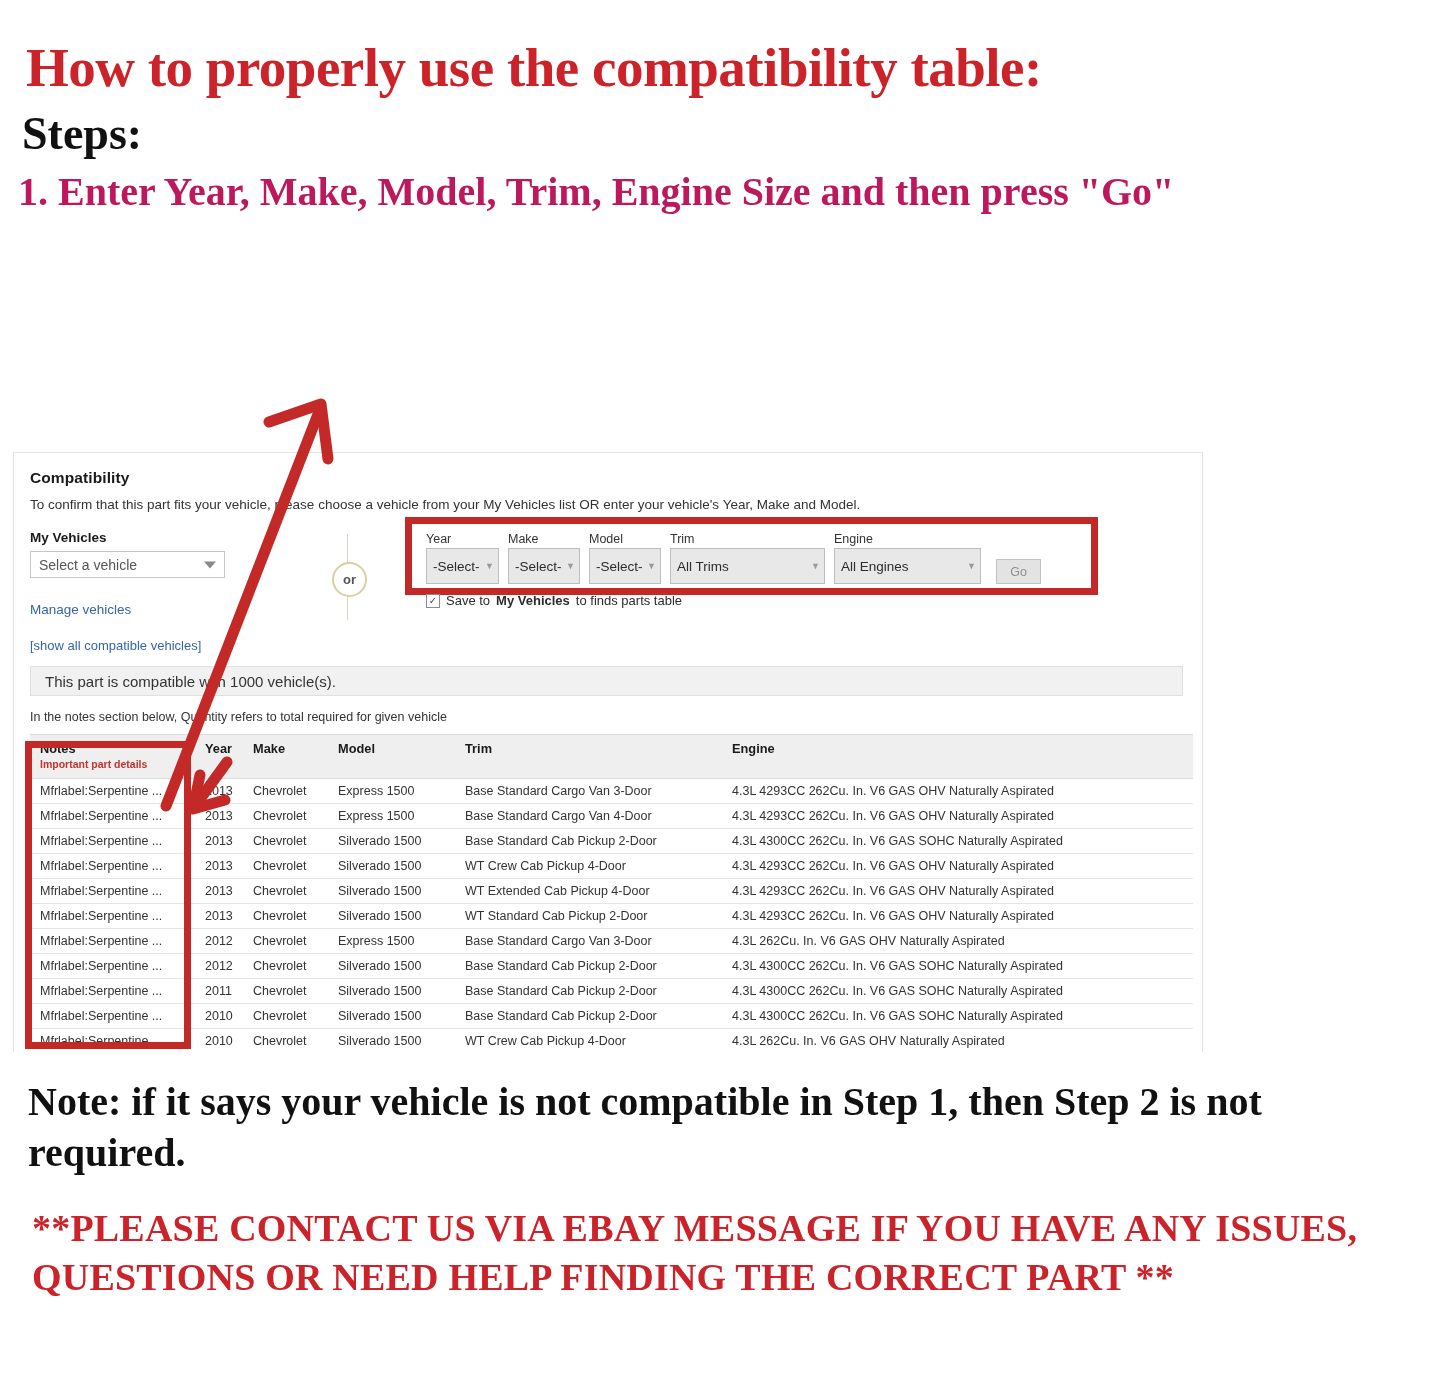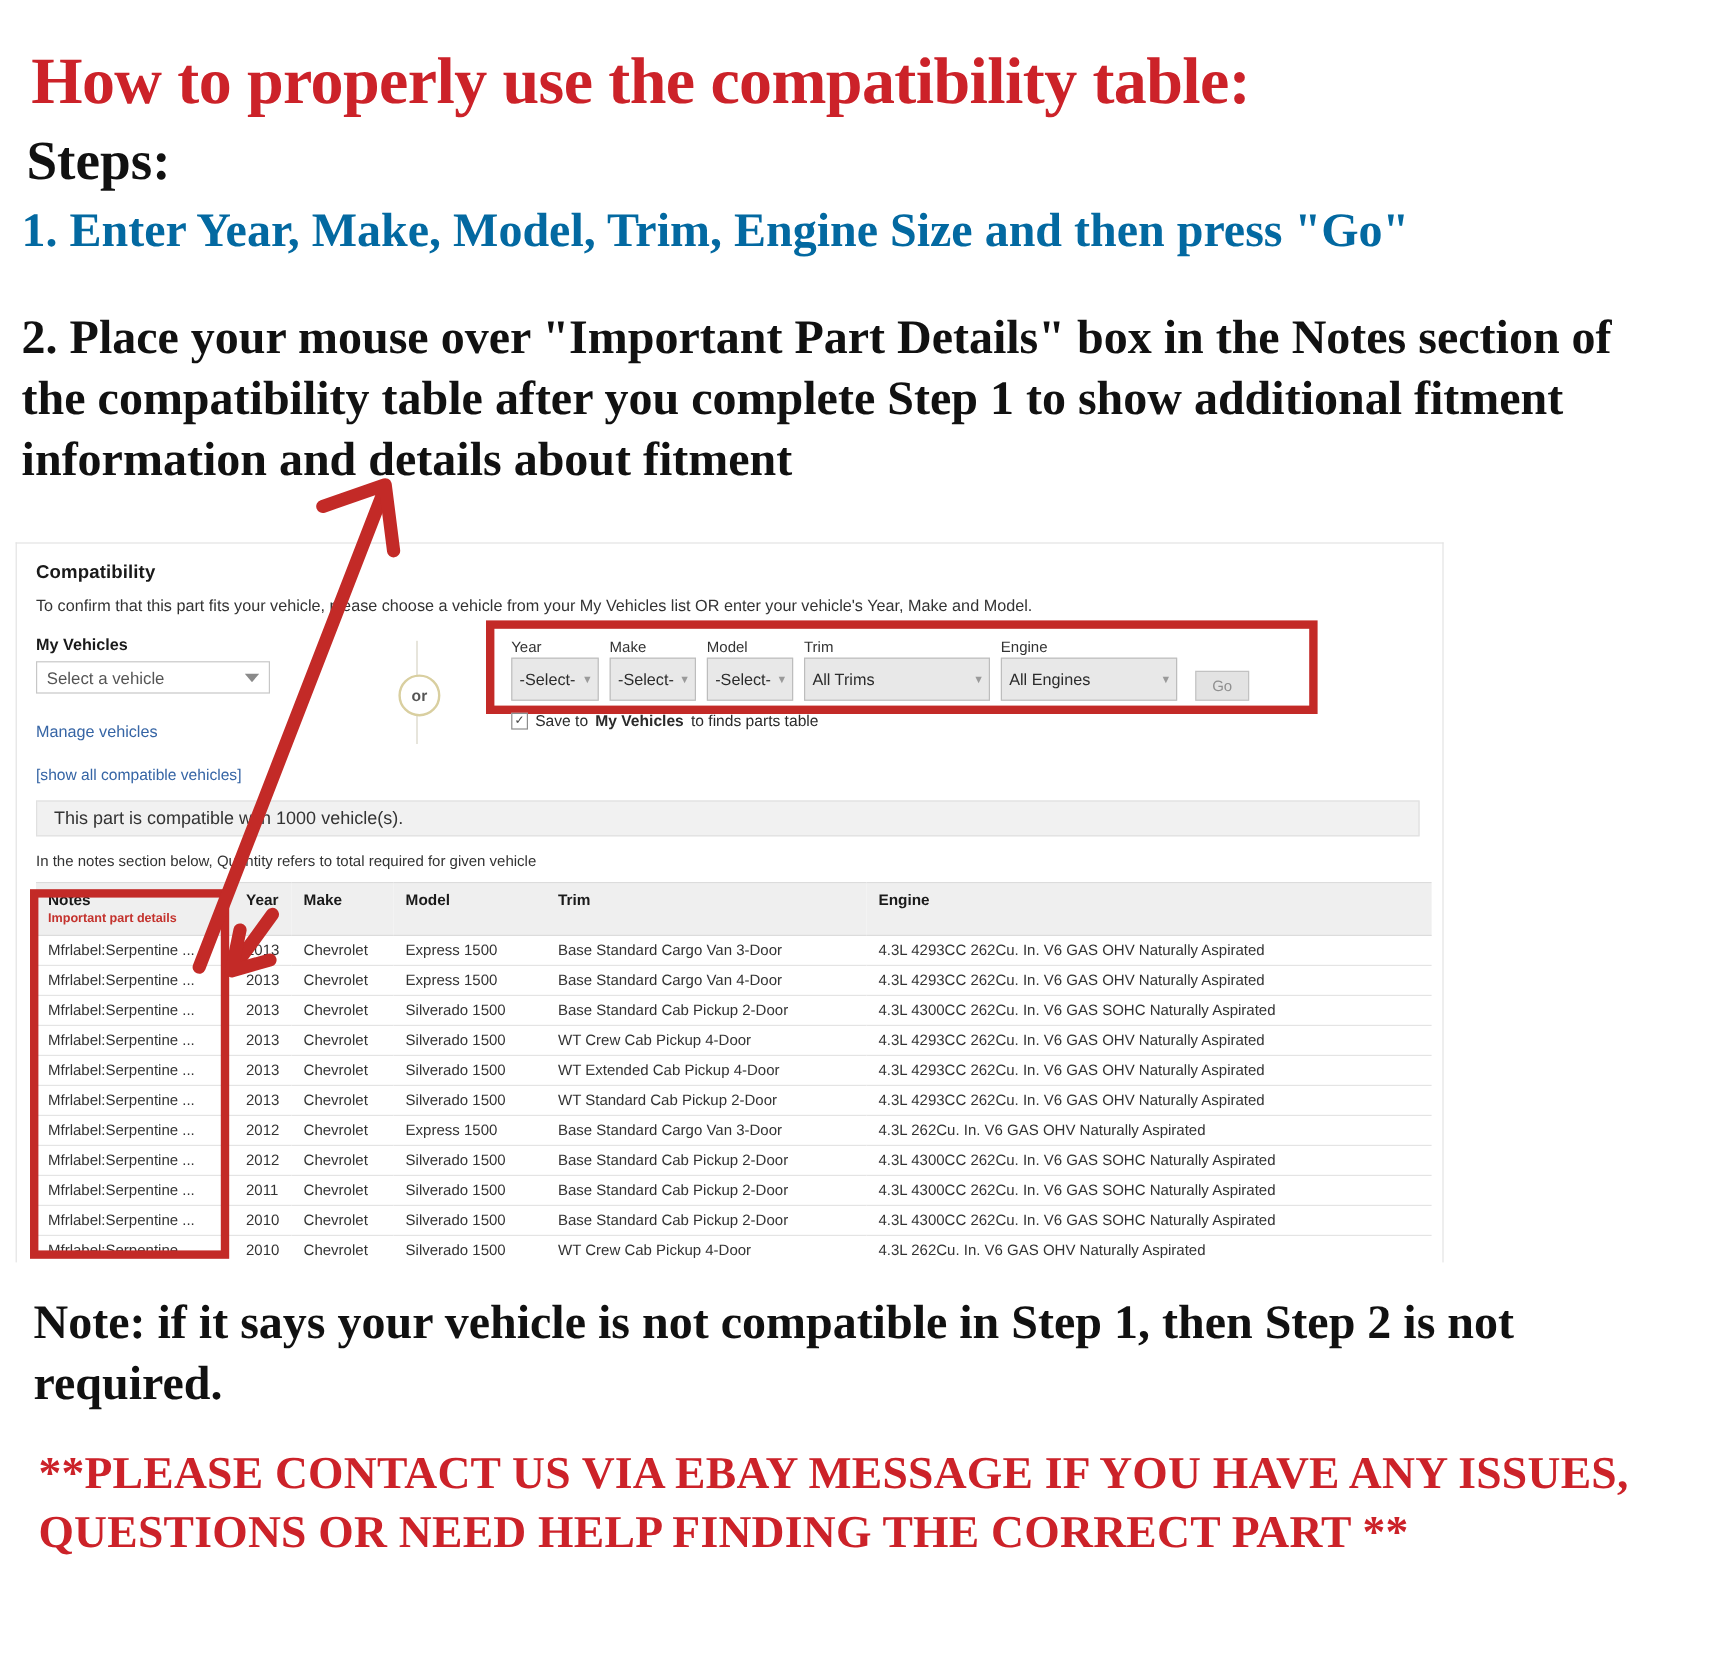--- a/index.html
+++ b/index.html
@@ -28,21 +28,21 @@
     font-family:"Liberation Serif", serif;
     font-weight:bold;
     color:#111;
     font-size:46px;
     line-height:1.0;
     padding:16px 0 0 22px;
   }
   .step1{
     font-family:"Liberation Serif", serif;
     font-weight:bold;
-    color:#0369a1;
+    color:#be185d;
     font-size:40px;
     line-height:1.05;
     padding:14px 0 0 18px;
     white-space:nowrap;
   }
   .step2{
     font-family:"Liberation Serif", serif;
     font-weight:bold;
     color:#111;
     font-size:40px;
@@ -223,21 +223,20 @@
     letter-spacing:.2px;
   }
 </style>
 </head>
 <body>
 
 <div class="instructions">
   <div class="hdr-red">How to properly use the compatibility table:</div>
   <div class="hdr-steps">Steps:</div>
   <div class="step1">1. Enter Year, Make, Model, Trim, Engine Size and then press "Go"</div>
-  <div class="step2">2. Place your mouse over "Important Part Details" box in the Notes section of the compatibility table after you complete Step 1 to show additional fitment information and details about fitment</div>
 </div>
 
 <div class="ebay-panel">
   <div class="panel-inner">
 
     <div class="compat-title">Compatibility</div>
     <div class="compat-sub">To confirm that this part fits your vehicle, please choose a vehicle from your My Vehicles list OR enter your vehicle's Year, Make and Model.</div>
 
     <div class="chooser">
 

